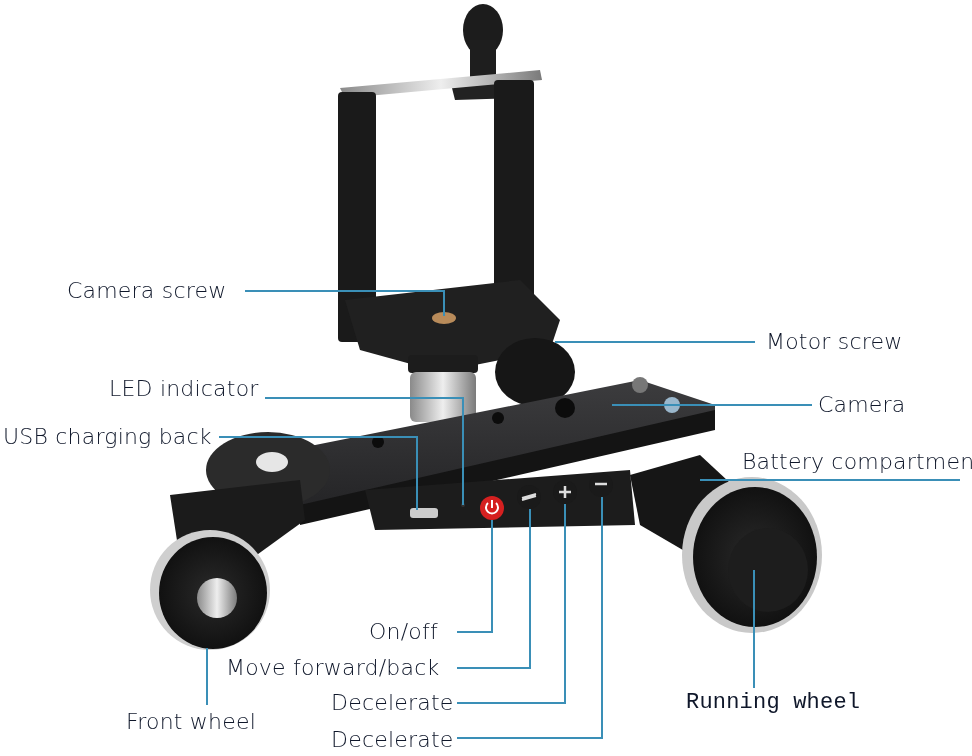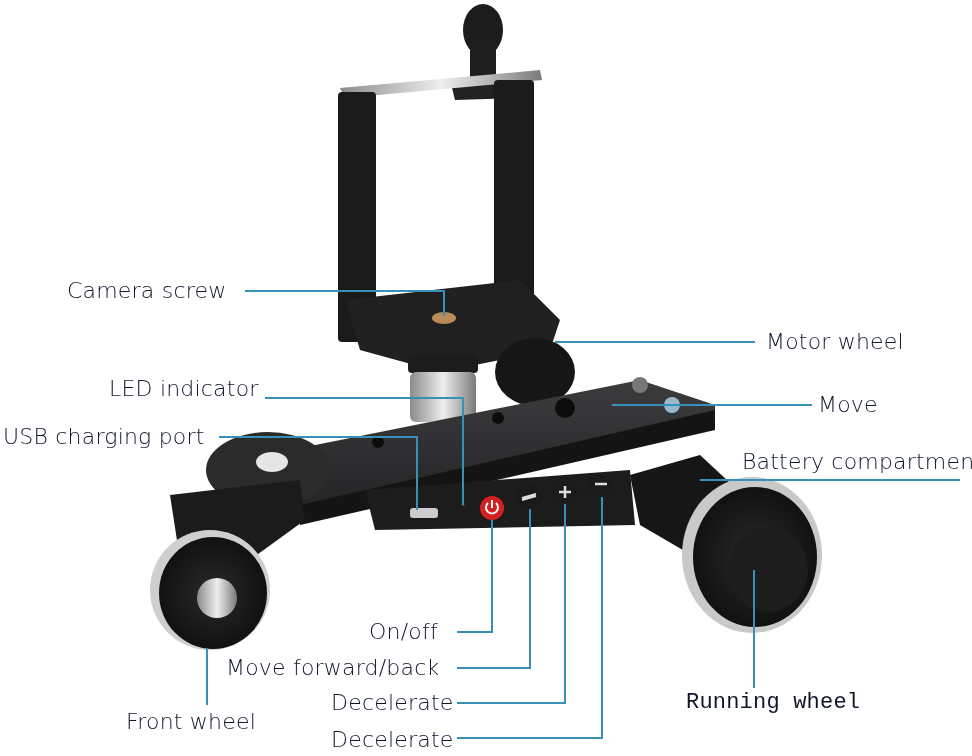--- a/index.html
+++ b/index.html
@@ -99,24 +99,24 @@
       <polyline points="457,632 492,632 492,520"></polyline>
       <polyline points="457,668 530,668 530,509"></polyline>
       <polyline points="457,703 565,703 565,504"></polyline>
       <polyline points="457,738 602,738 602,497"></polyline>
       <polyline points="207,648 207,705"></polyline>
       <polyline points="754,570 754,688"></polyline>
     </g>
   </svg>
 
   <div class="label" style="left:67px; top:280px;">Camera screw</div>
-  <div class="label" style="left:766px; top:331px;">Motor wheel</div>
+  <div class="label" style="left:766px; top:331px;">Motor screw</div>
   <div class="label" style="left:109px; top:378px;">LED indicator</div>
-  <div class="label" style="left:818px; top:394px;">Move</div>
-  <div class="label" style="left:3px; top:426px;">USB charging port</div>
+  <div class="label" style="left:818px; top:394px;">Camera</div>
+  <div class="label" style="left:3px; top:426px;">USB charging back</div>
   <div class="label" style="left:742px; top:451px;">Battery compartment</div>
   <div class="label" style="left:369px; top:621px;">On/off</div>
   <div class="label" style="left:226px; top:657px;">Move forward/back</div>
   <div class="label" style="left:331px; top:692px;">Decelerate</div>
   <div class="label" style="left:331px; top:729px;">Decelerate</div>
   <div class="label" style="left:126px; top:711px;text-align:right;">Front wheel</div>
   <div class="label" style="left:686px; top:692px;font-family:Liberation Mono, monospace;">Running wheel</div>
 </div>
 
 </body></html>

